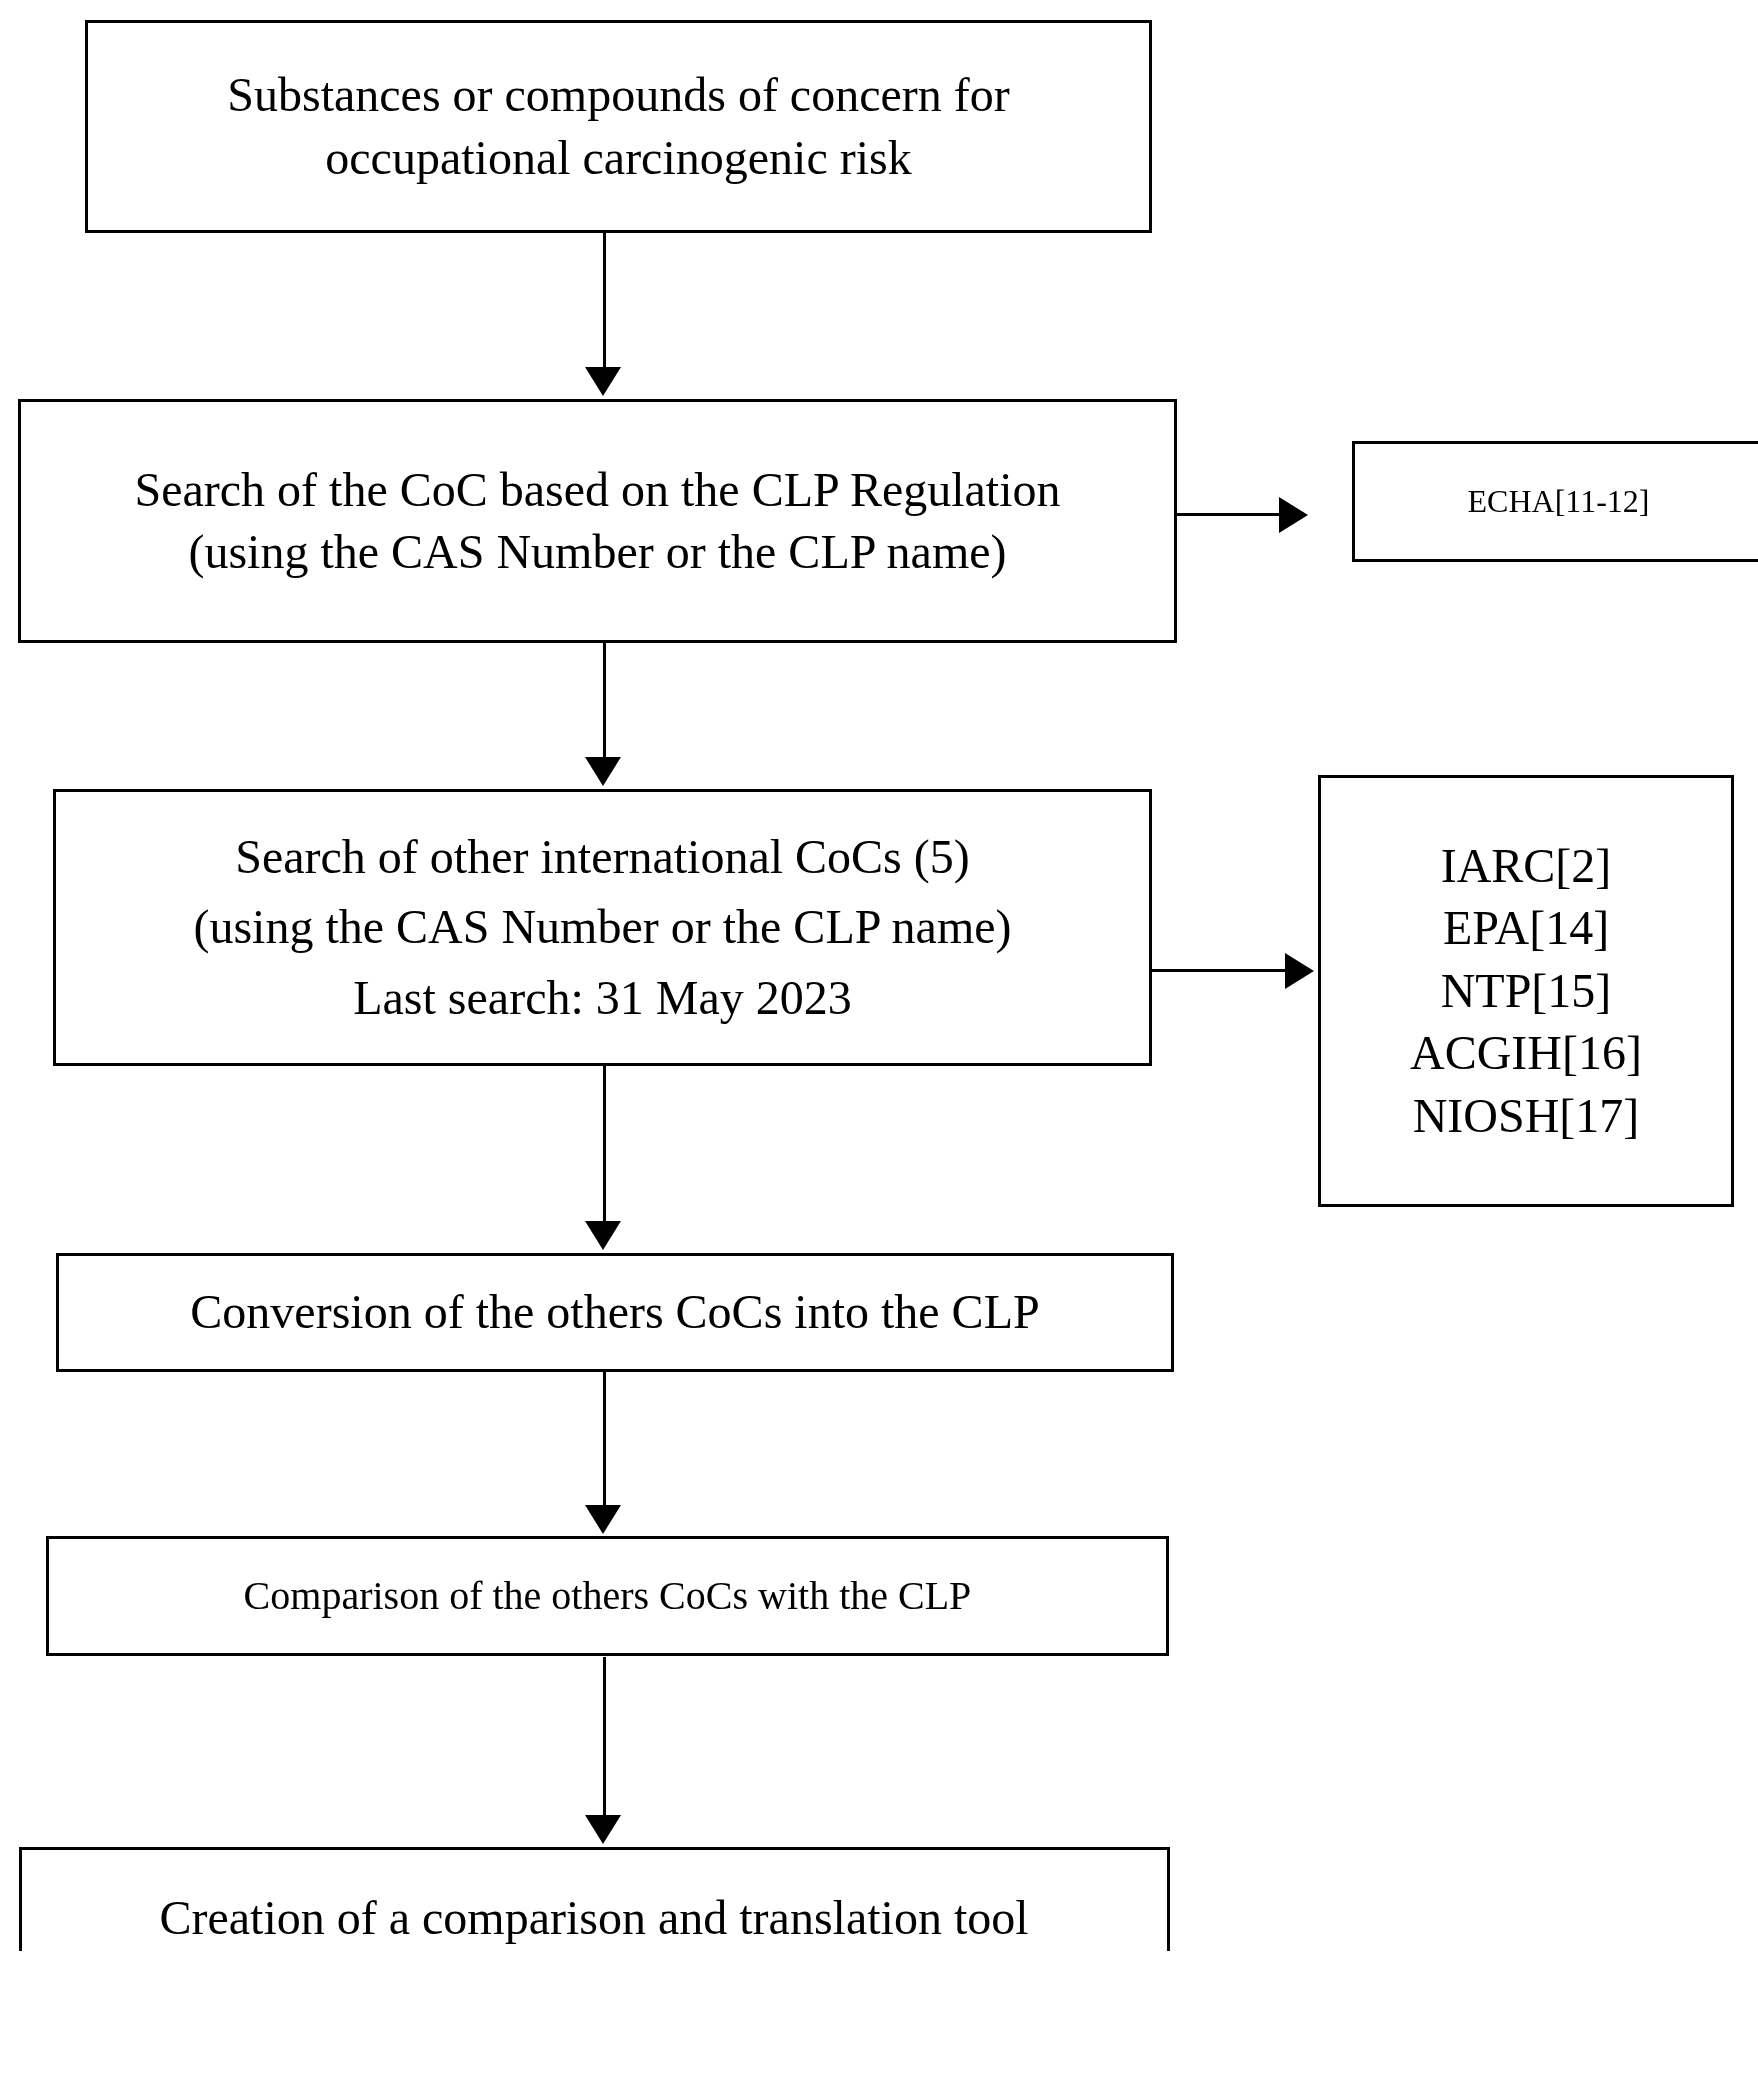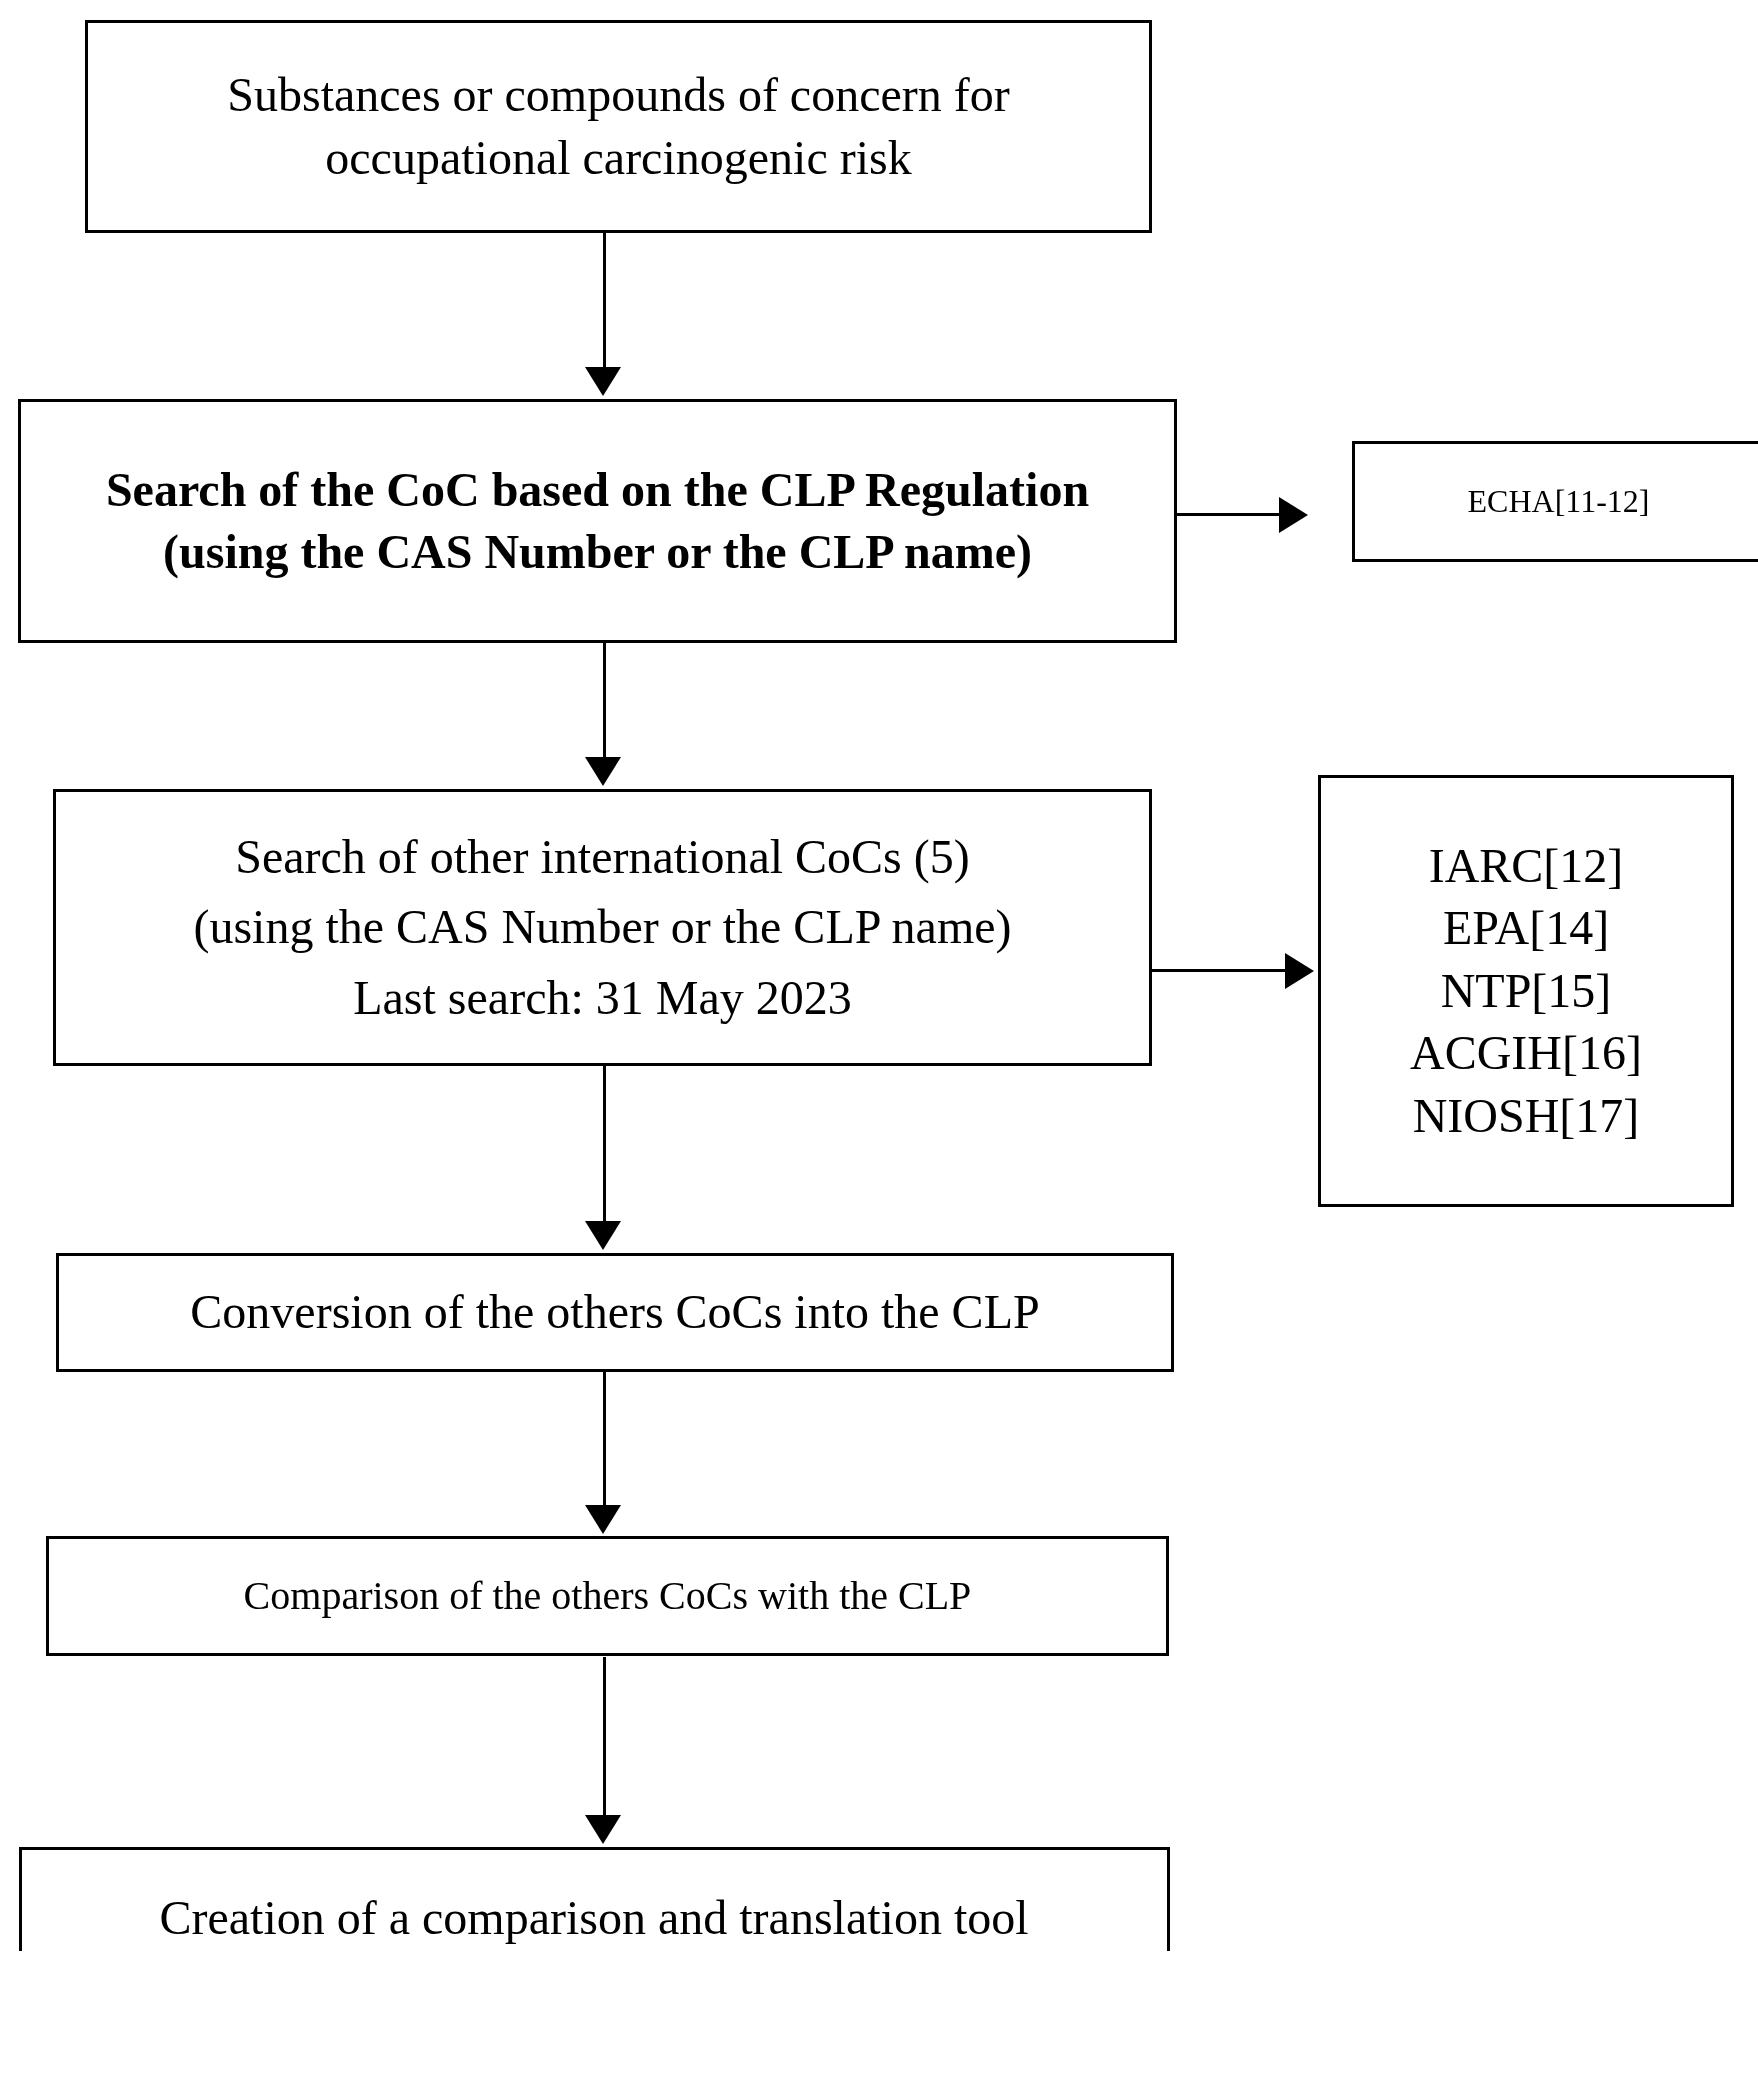--- a/index.html
+++ b/index.html
@@ -27,21 +27,21 @@
     justify-content: center;
     text-align: center;
     line-height: 1.30;
   }
   .node .line {
     display: block;
     white-space: nowrap;
   }
   
   #box-concern   { left:85px;  top:20px;   width:1067px; height:213px; font-size:48px; }
-  #box-clp       { left:18px;   top:399px;  width:1159px; height:244px; font-size:48px;font-weight:bold; }
+  #box-clp       { left:18px;   top:399px;  width:1159px; height:244px; font-size:48px; }
   #box-intl      { left:53px;   top:789px; width:1099px; height:277px; font-size:48px;gap:8px; }
   #box-convert   { left:56px;   top:1253px; width:1118px; height:119px; font-size:48px; }
   #box-compare   { left:46px;   top:1536px; width:1123px; height:120px; font-size:40px; }
   #box-tool      { left:18.5px;   top:1847px; width:1151px; height:204px; font-size:48px; }
   
   #box-echa      { left:1308px; top:441px;  width:413px;  height:121px; font-size:32px;margin-left:44px; }
   #box-agencies  { left:1318px; top:775px; width:416px;  height:432px; font-size:48px; }
 
   
   .vline {
@@ -116,21 +116,21 @@
   <div class="node" id="box-intl">
     <span class="line">Search of other international CoCs (5)</span>
     <span class="line">(using the CAS Number or the CLP name)</span>
     <span class="line">Last search: 31 May 2023</span>
   </div>
 
   <div class="hline" id="conn-ag-line"></div>
   <div class="arrow-right" id="conn-ag-head"></div>
 
   <div class="node" id="box-agencies">
-    <span class="line">IARC[12]</span>
+    <span class="line">IARC[2]</span>
     <span class="line">EPA[14]</span>
     <span class="line">NTP[15]</span>
     <span class="line">ACGIH[16]</span>
     <span class="line">NIOSH[17]</span>
   </div>
 
   <div class="vline" id="conn3-line"></div>
   <div class="arrow-down" id="conn3-head"></div>
 
   <div class="node" id="box-convert">

